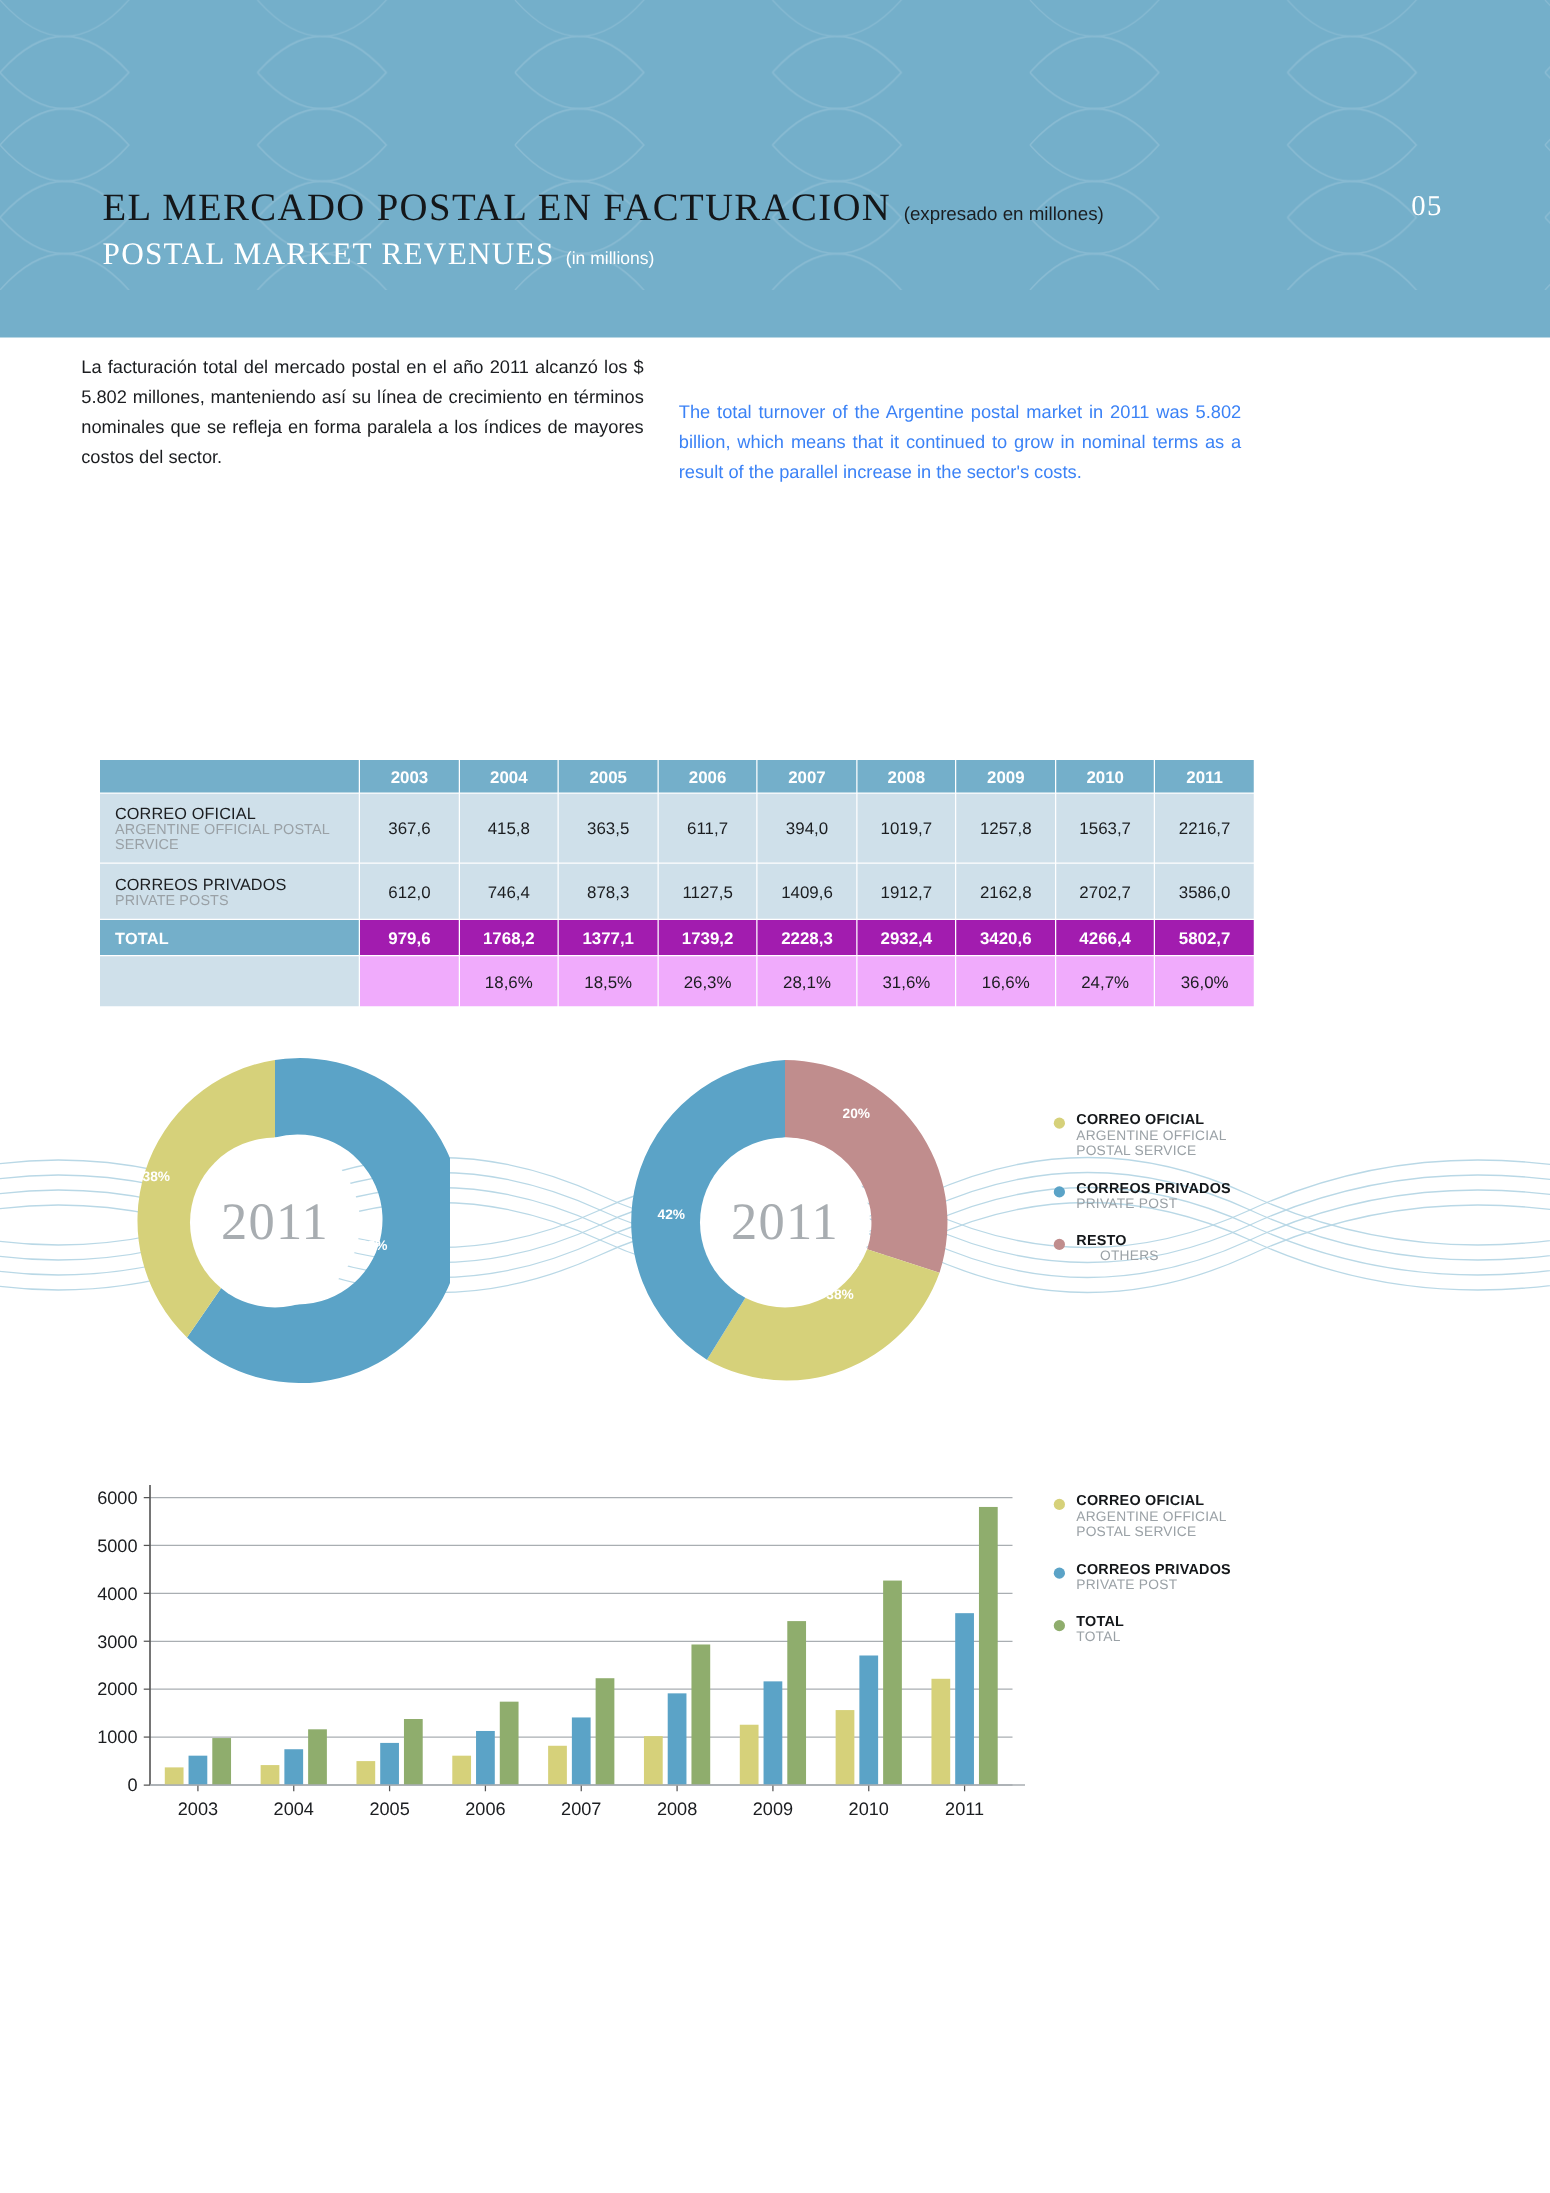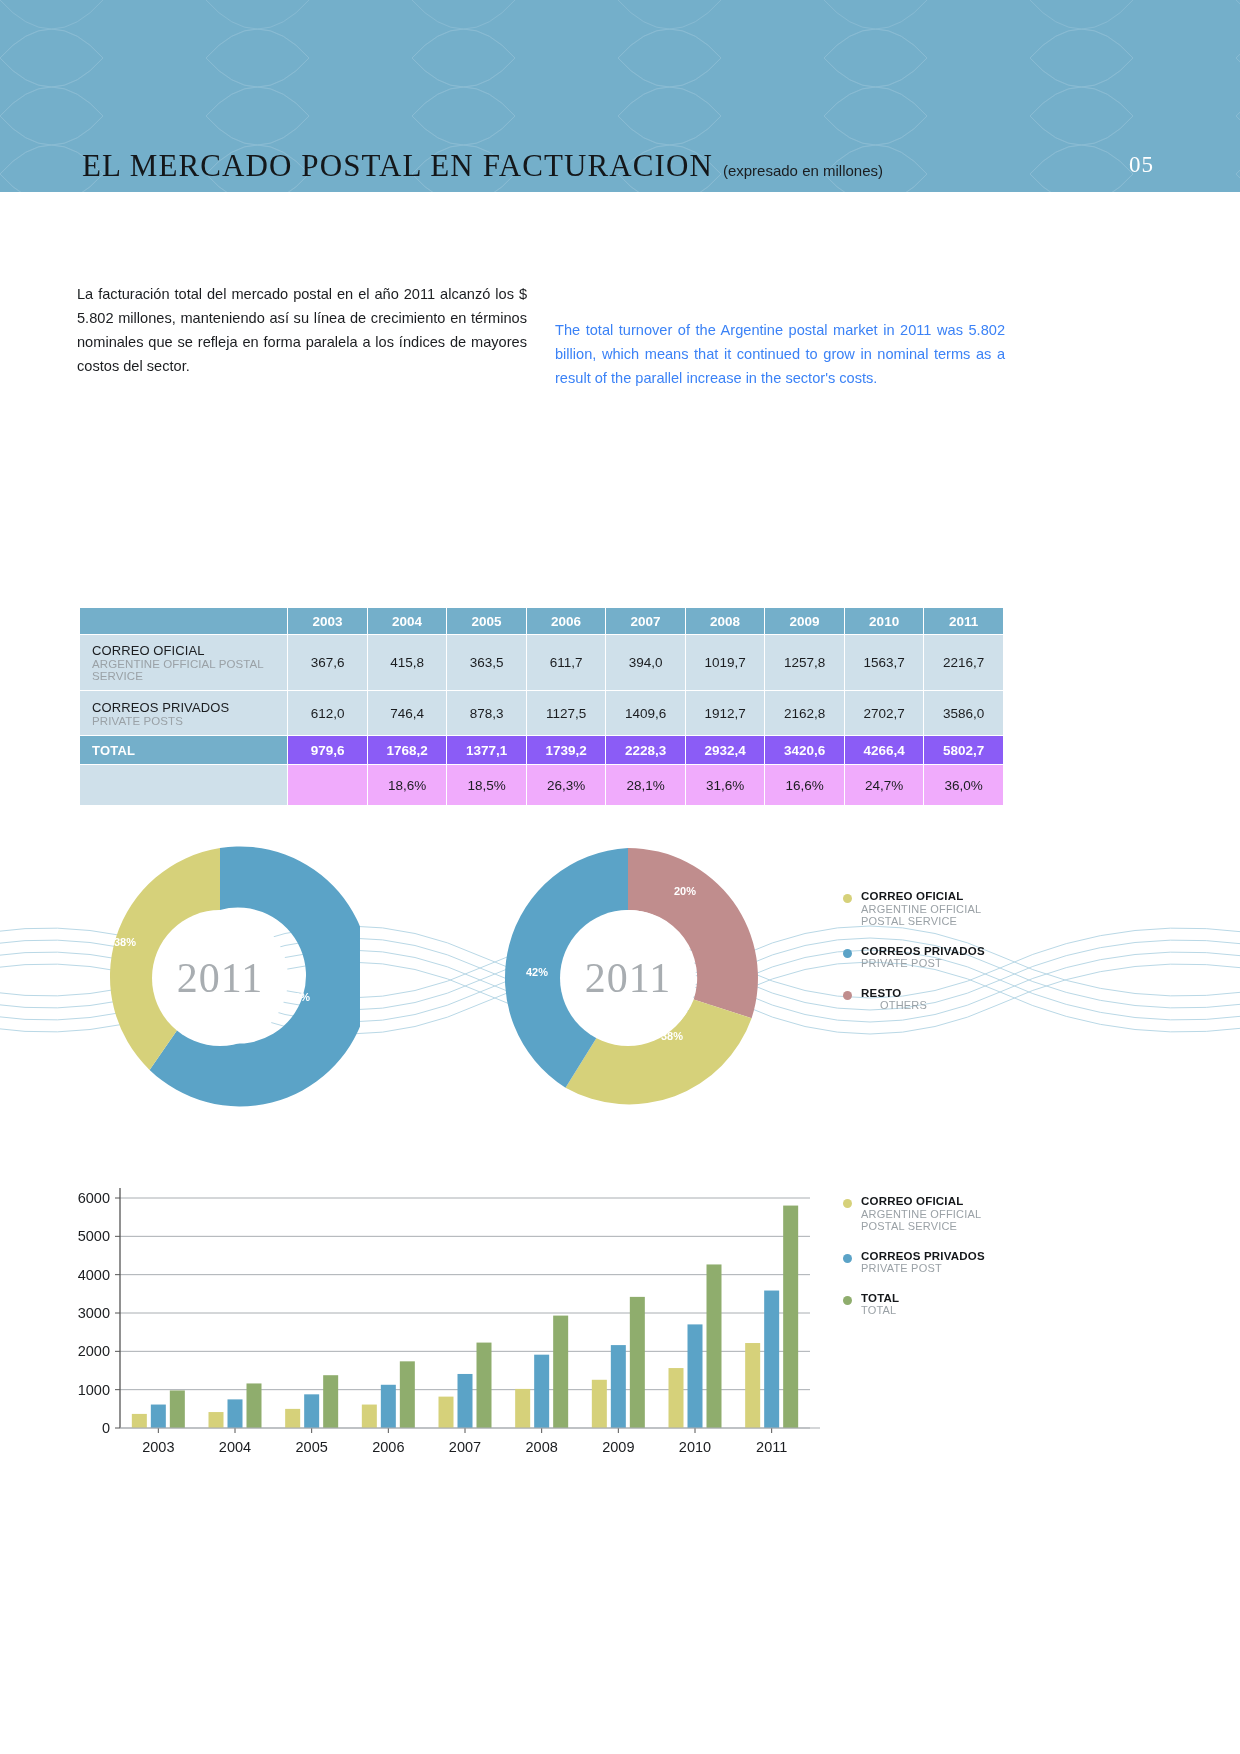--- a/index.html
+++ b/index.html
@@ -12,21 +12,21 @@
     height: 1754px;
     position: relative;
     font-family: "Liberation Sans", sans-serif;
     overflow: hidden;
   }
 
   
   #header-banner {
     position: absolute;
     left: 0; top: 0;
-    width: 1240px; height: 192px;
+    width: 1240px; height: 270px;
     background: #74afca;
     overflow: hidden;
   }
   #header-wave-svg {
     position: absolute;
     left: 0; top: 0;
     width: 1240px; height: 232px;
   }
   #header-text-block {
     position: absolute;
@@ -76,21 +76,21 @@
     font-family: "Liberation Serif", serif;
     font-size: 23px;
     color: #ffffff;
     letter-spacing: 1px;
     z-index: 3;
   }
 
   
   #intro-area {
     position: absolute;
-    left: 77px; top: 282px;
+    left: 65px; top: 282px;
     width: 1082px;
     display: flex;
     gap: 28px;
   }
   .intro-col {
     width: 450px;
     font-size: 14.6px;
     line-height: 24px;
     text-align: justify;
   }
@@ -152,21 +152,21 @@
   .total-label {
     background: #74afca;
     padding: 6px 0 6px 12px !important;
     text-align: left;
     font-size: 13px;
     font-weight: bold;
     color: #ffffff;
     letter-spacing: 0.2px;
   }
   .total-val {
-    background: #8b5cf6;
+    background: #a21caf;
     text-align: center;
     font-size: 13.5px;
     font-weight: bold;
     color: #ffffff;
     height: 28px;
   }
   .pct-label { background: #cfe0ea; }
   .pct-val {
     background: #f0abfc;
     text-align: center;

